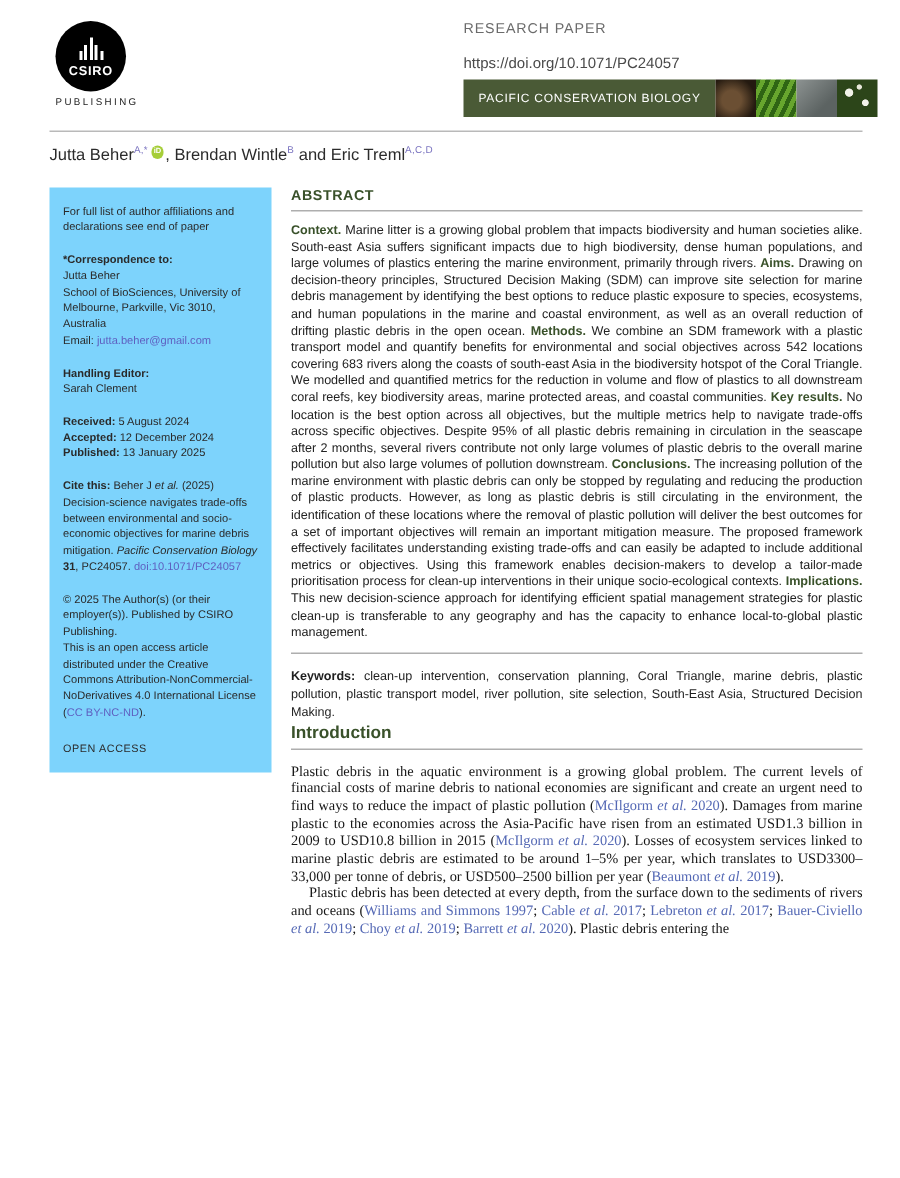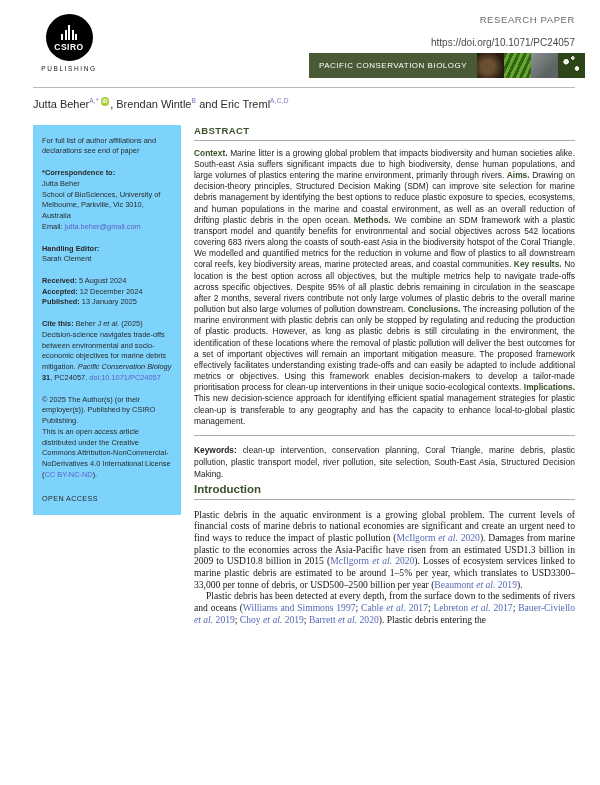--- a/index.html
+++ b/index.html
@@ -9,32 +9,32 @@
     --cite:#5569b5;
     --txt:#1f1f1f;
     --rule:#aeaeae;
   }
   *{margin:0;padding:0;box-sizing:border-box}
   body{background:#fff;font-family:"Liberation Sans",sans-serif;color:var(--txt)}
   .page{width:600px;height:785px;background:#fff;padding:14px 25px 0 33px;overflow:hidden;position:relative}
 
   
   .header{display:flex;justify-content:space-between;align-items:flex-start}
-  .logo-block{display:flex;flex-direction:column;align-items:center;width:64px;margin-left:4px}
+  .logo-block{display:flex;flex-direction:column;width:64px;margin-left:4px}
   .logo-circle{width:47px;height:47px;border-radius:50%;background:#000;display:flex;flex-direction:column;align-items:center;justify-content:center;gap:2px}
   .logo-bars{display:flex;align-items:flex-end;gap:1.5px;height:16px}
   .logo-bars span{width:2px;background:#fff;display:block}
   .logo-bars span:nth-child(1){height:6px}
   .logo-bars span:nth-child(2){height:10px}
   .logo-bars span:nth-child(3){height:15px}
   .logo-bars span:nth-child(4){height:10px}
   .logo-bars span:nth-child(5){height:6px}
   .logo-org{color:#fff;font-size:8.5px;font-weight:bold;letter-spacing:.5px}
   .logo-publishing{font-size:6.5px;letter-spacing:1.6px;color:#1a1a1a;margin-top:4px}
-  .header-right{display:flex;flex-direction:column;align-items:flex-end}
+  .header-right{display:flex;flex-direction:column;align-items:flex-start}
   .kicker{font-size:9.5px;color:#6b6b6b;letter-spacing:.6px}
   .doi-top{font-size:10px;color:#4a4a4a;margin-top:12px}
   .banner{display:flex;height:25px;width:266px;margin-top:5px}
   .banner-label{background:#4a5a36;color:#fff;font-size:8px;letter-spacing:.5px;display:flex;align-items:center;padding:0 10px;flex:1;white-space:nowrap}
   .banner-photos{display:flex}
   .banner-photos div{width:27px;height:25px}
   .ph1{background:radial-gradient(circle at 40% 55%,#6b4f33 0 30%,#241a10 75%)}
   .ph2{background:repeating-linear-gradient(115deg,#2f6414 0 3px,#67a52e 3px 6px)}
   .ph3{background:linear-gradient(135deg,#8d9392,#5c6362 70%)}
   .ph4{background:radial-gradient(circle at 30% 35%,#f2f2e9 0 2.5px,rgba(0,0,0,0) 3px),radial-gradient(circle at 70% 62%,#f2f2e9 0 2px,rgba(0,0,0,0) 2.5px),radial-gradient(circle at 55% 20%,#e8e8da 0 1.5px,rgba(0,0,0,0) 2px),#2c4519}

